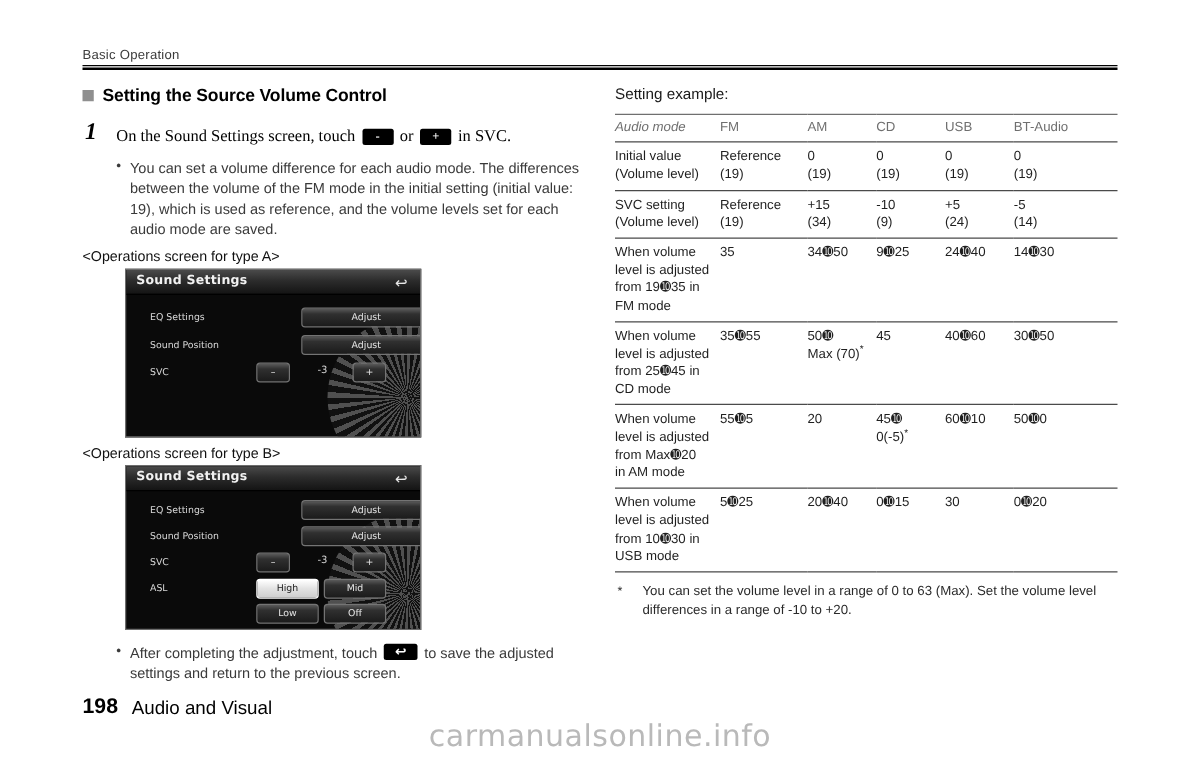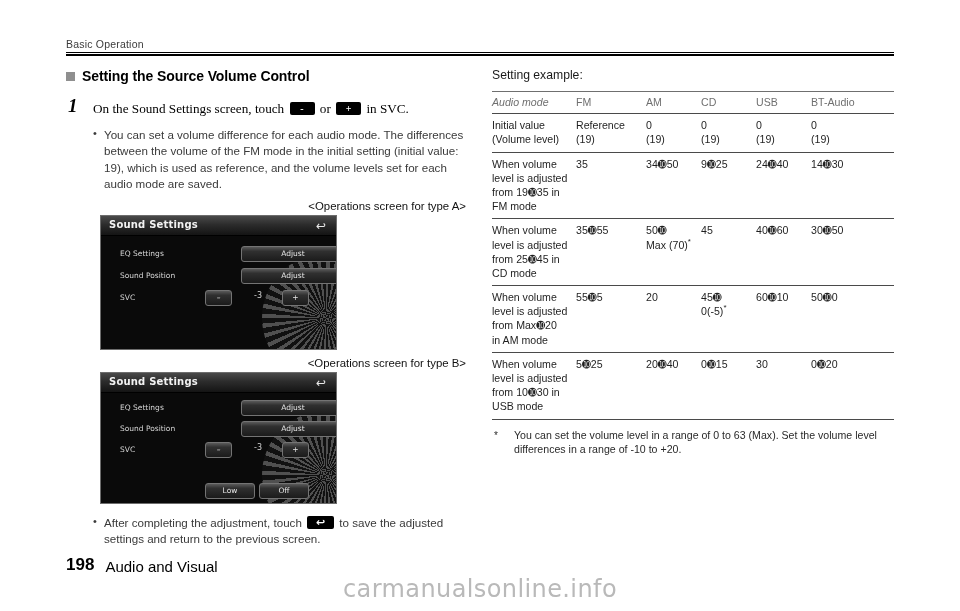--- a/index.html
+++ b/index.html
@@ -116,21 +116,20 @@
     font-size: 11px;
     color: #3a3a3a;
   }
 
   
   .caption {
     margin-top: 7px;
     margin-left: 0px;
     font-size: 11.4px;
     color: #111;
-    text-align: right;
   }
 
   
   .hu {
     position: relative;
     width: 237px;
     margin-left: 34px;
     margin-top: 3px;
     background: #0a0a0a;
     border: 1px solid #6d6d6d;
@@ -368,20 +367,25 @@
       <span class="hu-btn wide">Adjust</span>
     </div>
 
     <div class="hu-row" style="top:69px">
       <span class="hu-label">SVC</span>
       <span class="hu-btn pm minus">–</span>
       <span class="hu-val">-3</span>
       <span class="hu-btn pm plus">+</span>
     </div>
 
+    <div class="hu-row" style="top:90px">
+      <span class="hu-label">ASL</span>
+      <span class="hu-btn half c1 sel">High</span>
+      <span class="hu-btn half c2">Mid</span>
+    </div>
 
     <div class="hu-row" style="top:110px">
       <span class="hu-btn half c1">Low</span>
       <span class="hu-btn half c2">Off</span>
     </div>
   </div>
 
   <div class="bullet" style="margin-top:11px">
     <span>After completing the adjustment, touch</span>
     <span class="keycap back">↩</span>
@@ -413,20 +417,34 @@
       <td class="mode-cell">0
 (19)</td>
       <td class="mode-cell">0
 (19)</td>
       <td class="mode-cell">0
 (19)</td>
       <td class="mode-cell">0
 (19)</td>
     </tr>
 
+    <tr class="body">
+      <td class="mode-cell">SVC setting
+(Volume level)</td>
+      <td class="mode-cell">Reference
+(19)</td>
+      <td class="mode-cell">+15
+(34)</td>
+      <td class="mode-cell">-10
+(9)</td>
+      <td class="mode-cell">+5
+(24)</td>
+      <td class="mode-cell">-5
+(14)</td>
+    </tr>
 
     <tr class="body">
       <td class="mode-cell">When volume
 level is adjusted
 from 19➓35 in
 FM mode</td>
       <td class="mode-cell">35</td>
       <td class="mode-cell">34➓50</td>
       <td class="mode-cell">9➓25</td>
       <td class="mode-cell">24➓40</td>

